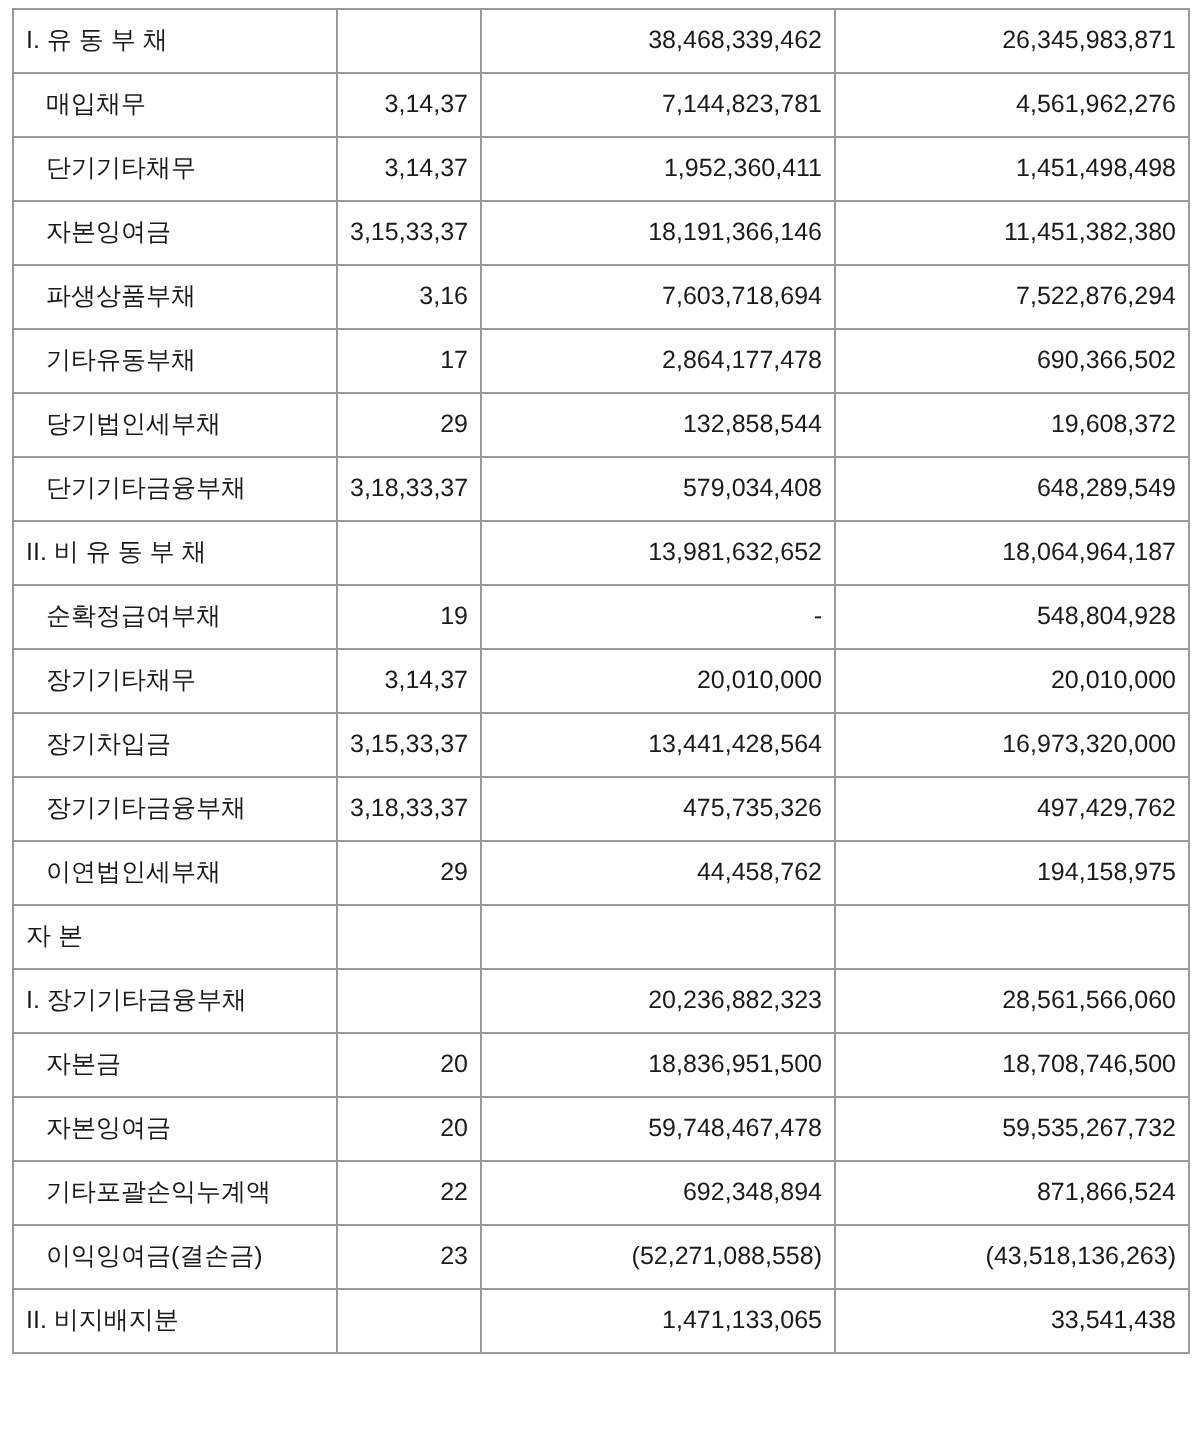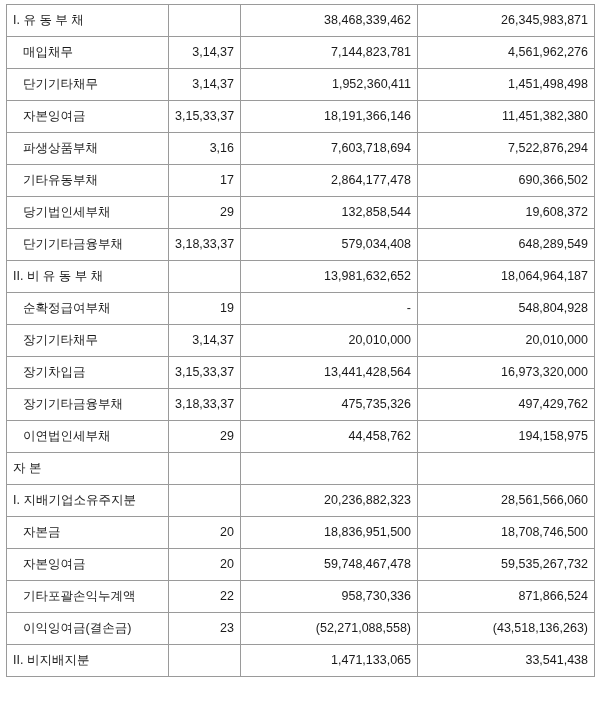--- a/index.html
+++ b/index.html
@@ -141,41 +141,41 @@
           <td class="num">44,458,762</td>
           <td class="num">194,158,975</td>
         </tr>
         <tr>
           <td class="label">자           본</td>
           <td class="note"></td>
           <td class="num"></td>
           <td class="num"></td>
         </tr>
         <tr>
-          <td class="label">I. 지배기업소유주지분</td>
+          <td class="label">I. 장기기타금융부채</td>
           <td class="note"></td>
           <td class="num">20,236,882,323</td>
           <td class="num">28,561,566,060</td>
         </tr>
         <tr>
           <td class="label ind">자본금</td>
           <td class="note">20</td>
           <td class="num">18,836,951,500</td>
           <td class="num">18,708,746,500</td>
         </tr>
         <tr>
           <td class="label ind">자본잉여금</td>
           <td class="note">20</td>
           <td class="num">59,748,467,478</td>
           <td class="num">59,535,267,732</td>
         </tr>
         <tr>
           <td class="label ind">기타포괄손익누계액</td>
           <td class="note">22</td>
-          <td class="num">958,730,336</td>
+          <td class="num">692,348,894</td>
           <td class="num">871,866,524</td>
         </tr>
         <tr>
           <td class="label ind">이익잉여금(결손금)</td>
           <td class="note">23</td>
           <td class="num">(52,271,088,558)</td>
           <td class="num">(43,518,136,263)</td>
         </tr>
         <tr>
           <td class="label">II. 비지배지분</td>

